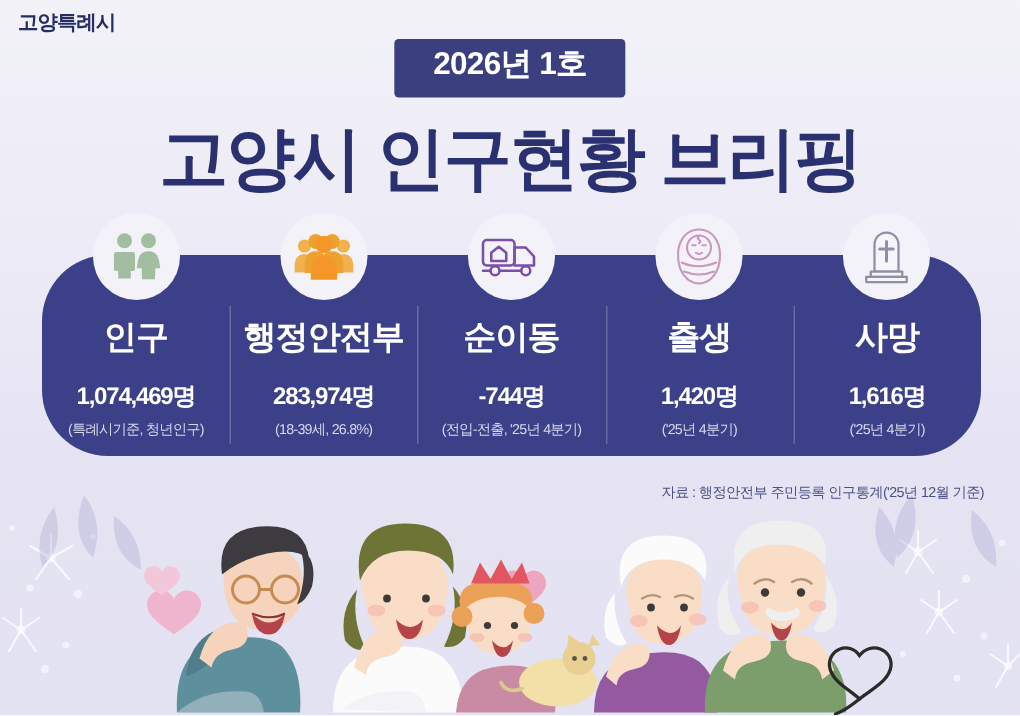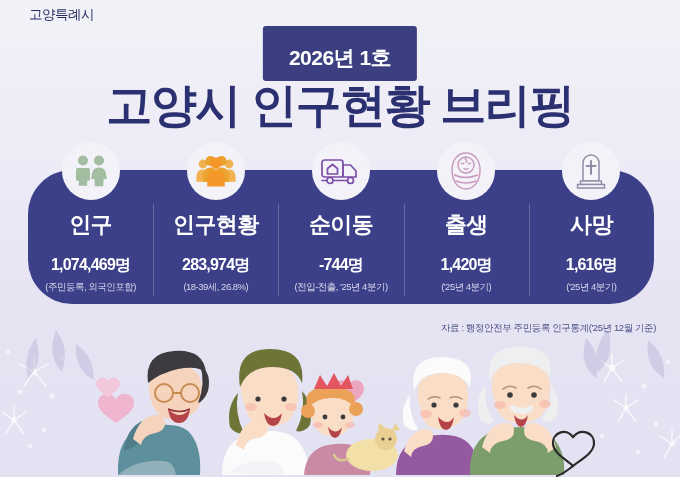--- a/index.html
+++ b/index.html
@@ -17,39 +17,38 @@
   
   .bg-deco { position: absolute; inset: 0; pointer-events: none; }
 
   
   .topbar {
     position: absolute; top: 0; left: 0; width: 680px; height: 30px;
     display: flex; align-items: center; justify-content: space-between;
     padding: 0 10px 0 12px;
   }
   .brand-mark {
-    font-size: 13.5px; font-weight: normal; color: #262d63;
+    font-size: 13.5px; font-weight: bold; color: #262d63;
     letter-spacing: -0.5px;
-    margin-left: 17px;
   }
   .tagline { display: flex; align-items: baseline; gap: 2px; }
   .tagline-slogan {
     font-size: 8.5px; font-weight: bold; color: #3a3f7a; letter-spacing: -0.6px;
   }
   .tagline-name {
     font-size: 12px; font-weight: bold; color: #d4547f; letter-spacing: -0.8px;
   }
 
   
   .issue-badge {
     position: absolute; top: 26px; left: 50%; transform: translateX(-50%);
     background: #3b3f80;
     color: #ffffff;
     font-size: 21px; font-weight: bold; letter-spacing: -0.5px;
-    padding: 18px 26px 9px 26px;
+    padding: 2px 26px 9px 26px;
     border-radius: 3px;
     white-space: nowrap;
   }
 
   
   .main-title {
     position: absolute; top: 82px; left: 0; width: 680px;
     text-align: center;
     font-size: 46px; font-weight: bold;
     color: #2a3070;
@@ -173,39 +172,39 @@
       <div class="icon-bubble">
         <svg width="40" height="34" viewBox="0 0 40 34">
           <circle cx="12" cy="6.5" r="5" fill="#a3bda1"></circle>
           <path d="M6.5 14 h11 a1.5 1.5 0 0 1 1.5 1.5 v10 a1.2 1.2 0 0 1 -1.2 1.2 h-1.6 v5 h-8.4 v-5 h-1.6 a1.2 1.2 0 0 1 -1.2 -1.2 v-10 a1.5 1.5 0 0 1 1.5 -1.5 Z" fill="#a3bda1"></path>
           <circle cx="28" cy="6.5" r="5" fill="#a3bda1"></circle>
           <path d="M28 13.5 c4.8 0 6.6 3 7.2 7.2 l0.6 4.2 h-3.2 l-0.3 7.3 h-8.6 l-0.3 -7.3 h-3.2 l0.6 -4.2 c0.6 -4.2 2.4 -7.2 7.2 -7.2 Z" fill="#a3bda1"></path>
         </svg>
       </div>
       <div class="stat-label">인구</div>
       <div class="stat-value">1,074,469명</div>
-      <div class="stat-note">(주민등록, 외국인포함)</div>
+      <div class="stat-note">(특례시기준, 청년인구)</div>
     </div>
 
     <div class="stat-card">
       <div class="icon-bubble">
         <svg width="42" height="32" viewBox="0 0 42 32">
           <circle cx="8" cy="9" r="4.4" fill="#f0b14e"></circle>
           <path d="M8 14.5 c4.6 0 6.6 3.2 6.6 8.2 v4 h-13.2 v-4 c0 -5 2 -8.2 6.6 -8.2 Z" fill="#f0b14e"></path>
           <circle cx="34" cy="9" r="4.4" fill="#f0b14e"></circle>
           <path d="M34 14.5 c4.6 0 6.6 3.2 6.6 8.2 v4 h-13.2 v-4 c0 -5 2 -8.2 6.6 -8.2 Z" fill="#f0b14e"></path>
           <circle cx="15.5" cy="6" r="5" fill="#eda22f"></circle>
           <path d="M15.5 12.5 c5.2 0 7.4 3.6 7.4 9.2 v5.3 h-14.8 v-5.3 c0 -5.6 2.2 -9.2 7.4 -9.2 Z" fill="#eda22f"></path>
           <circle cx="26.5" cy="6" r="5" fill="#eda22f"></circle>
           <path d="M26.5 12.5 c5.2 0 7.4 3.6 7.4 9.2 v5.3 h-14.8 v-5.3 c0 -5.6 2.2 -9.2 7.4 -9.2 Z" fill="#eda22f"></path>
           <circle cx="21" cy="8" r="5.8" fill="#f59728"></circle>
           <path d="M21 15.5 c6.2 0 8.8 4.2 8.8 10.5 v5.5 h-17.6 v-5.5 c0 -6.3 2.6 -10.5 8.8 -10.5 Z" fill="#f59728"></path>
         </svg>
       </div>
-      <div class="stat-label">인구현황</div>
+      <div class="stat-label">행정안전부</div>
       <div class="stat-value">283,974명</div>
       <div class="stat-note">(18-39세, 26.8%)</div>
     </div>
 
     <div class="stat-card">
       <div class="icon-bubble">
         <svg width="42" height="34" viewBox="0 0 42 34" fill="none" stroke="#7b4fa8" stroke-width="1.7" stroke-linejoin="round" stroke-linecap="round">
           <rect x="2" y="6" width="21" height="17" rx="2.5"></rect>
           <path d="M23 11 h7.5 l5.5 6 v6 h-13 Z"></path>
           <path d="M12.5 10.5 l5 4 v5.5 h-10 v-5.5 Z"></path>

